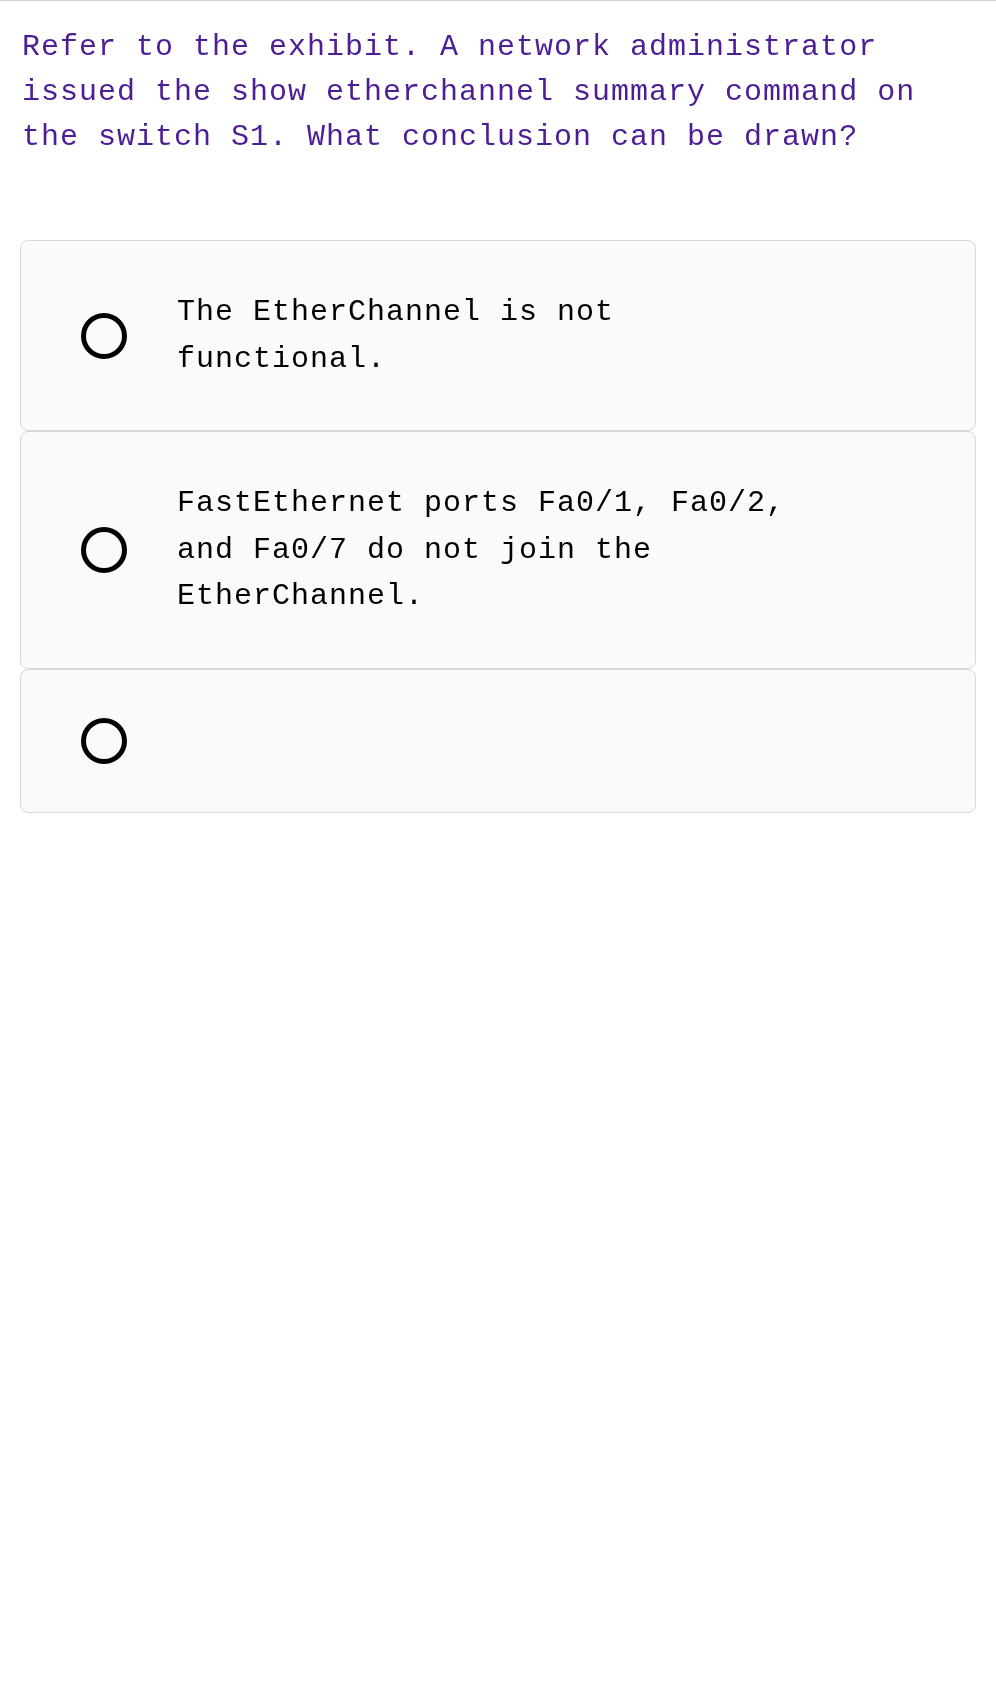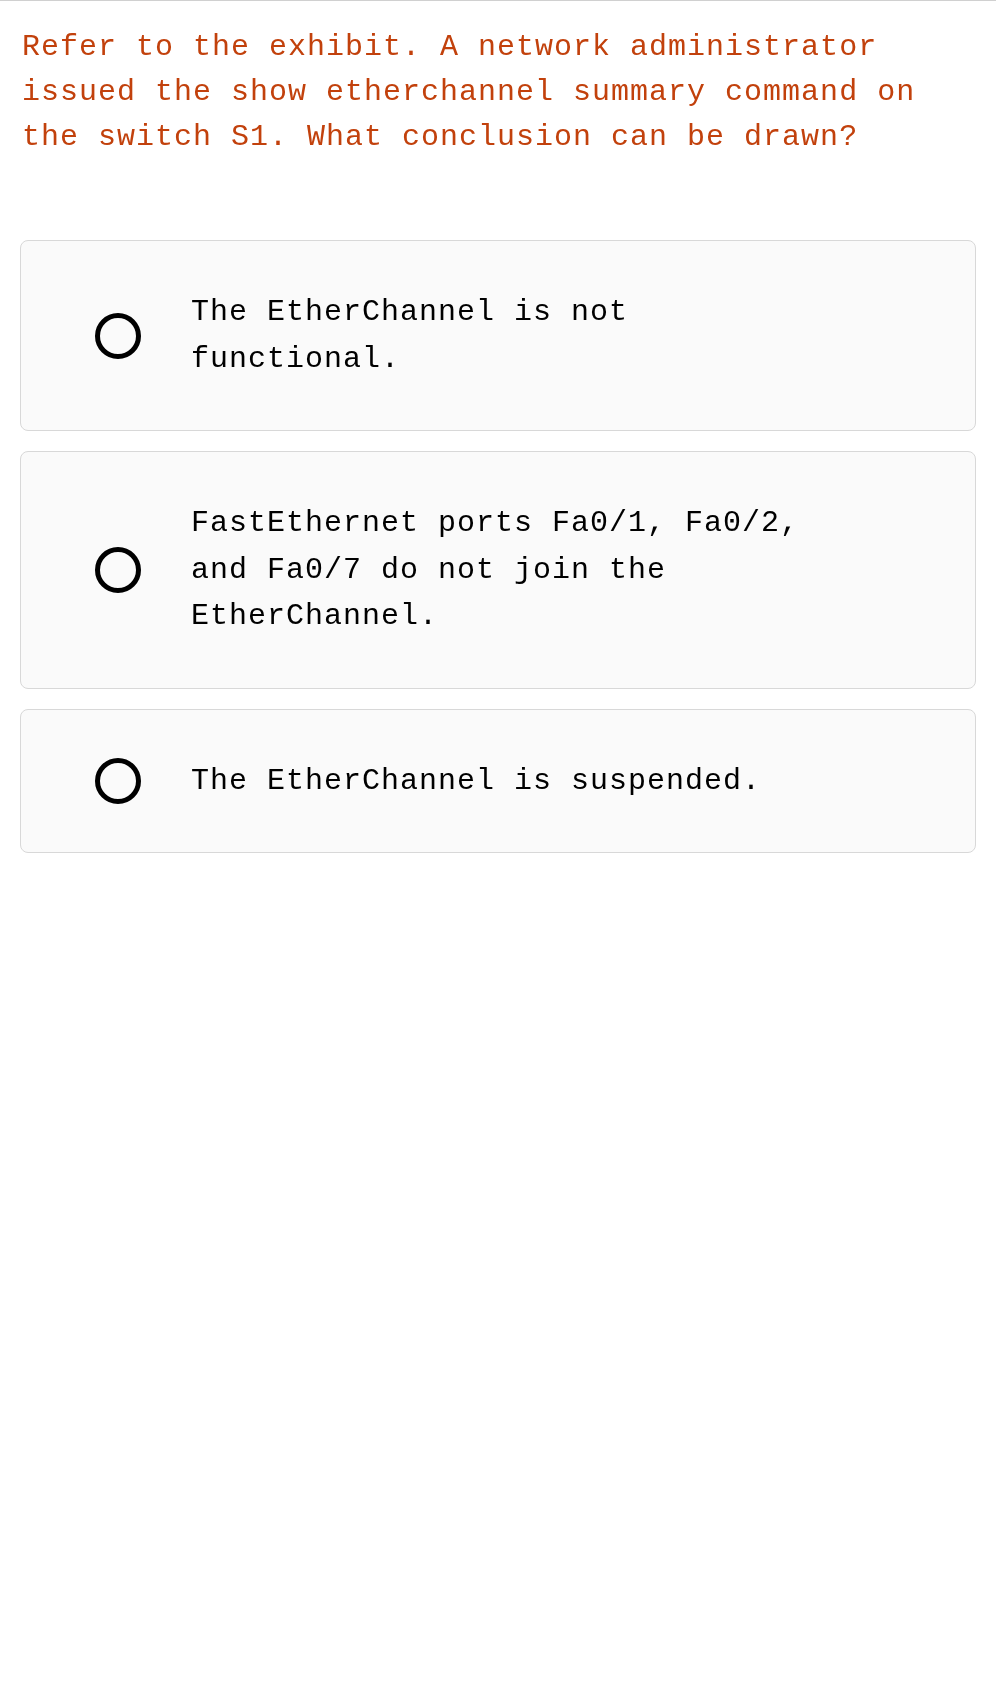--- a/index.html
+++ b/index.html
@@ -13,34 +13,33 @@
       width: 996px;
       padding: 0;
     }
     .divider {
       border-top: 1px solid #d0d0d0;
       margin-bottom: 24px;
     }
     .question-text {
       font-size: 30px;
       line-height: 1.5;
-      color: #c2410c;
+      color: #4c1d95;
       padding: 0 22px;
       letter-spacing: 1px;
       margin-bottom: 80px;
     }
     .options-container {
       padding: 0 20px;
     }
     .option {
       border: 1px solid #d8d8d8;
       border-radius: 8px;
       background: #fafafa;
-      padding: 48px 30px 48px 44px;
-      margin-bottom: 20px;
+      padding: 48px 30px 48px 30px;
       display: flex;
       align-items: center;
       gap: 50px;
     }
     .radio-circle {
       width: 46px;
       height: 46px;
       border: 5px solid #000000;
       border-radius: 50%;
       flex-shrink: 0;
@@ -70,16 +69,15 @@
   </div>
 
   <div class="option">
     <div class="radio-circle"></div>
     <div class="option-label">FastEthernet ports Fa0/1, Fa0/2, and Fa0/7 do not join the EtherChannel.</div>
   </div>
 
 
   <div class="option">
     <div class="radio-circle"></div>
-    <div class="option-label">The EtherChannel is suspended.</div>
   </div>
 
 </div>
 
 </body></html>

